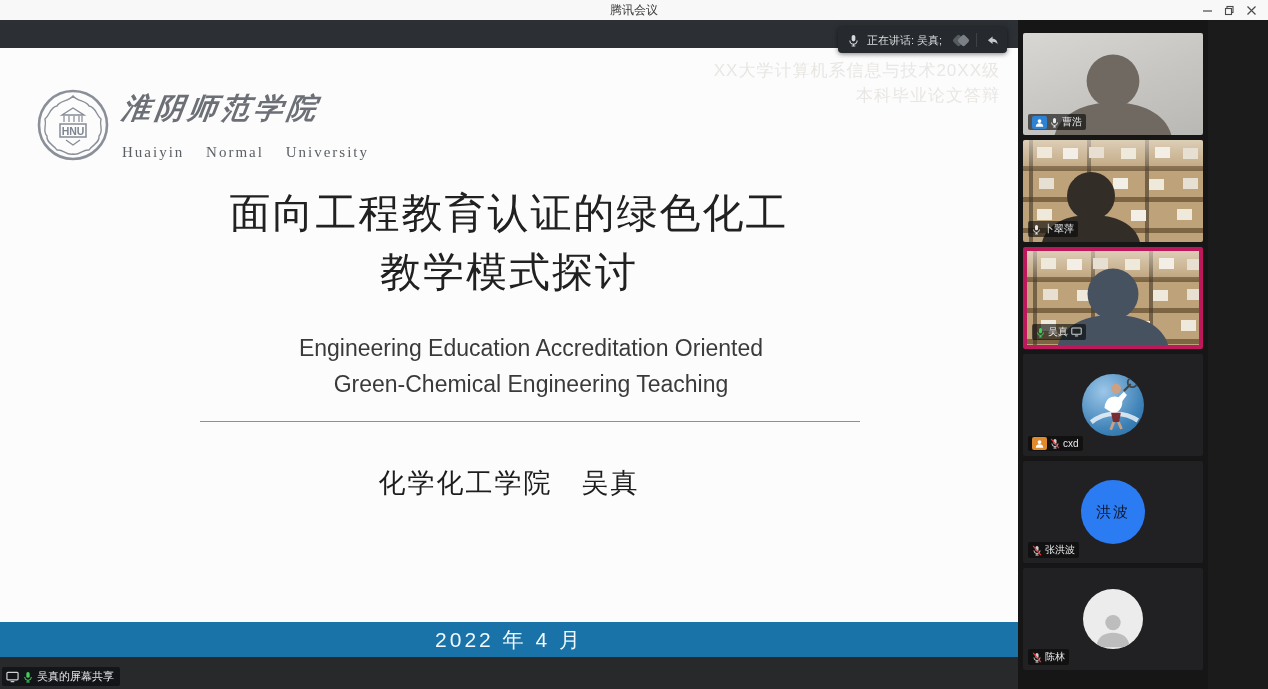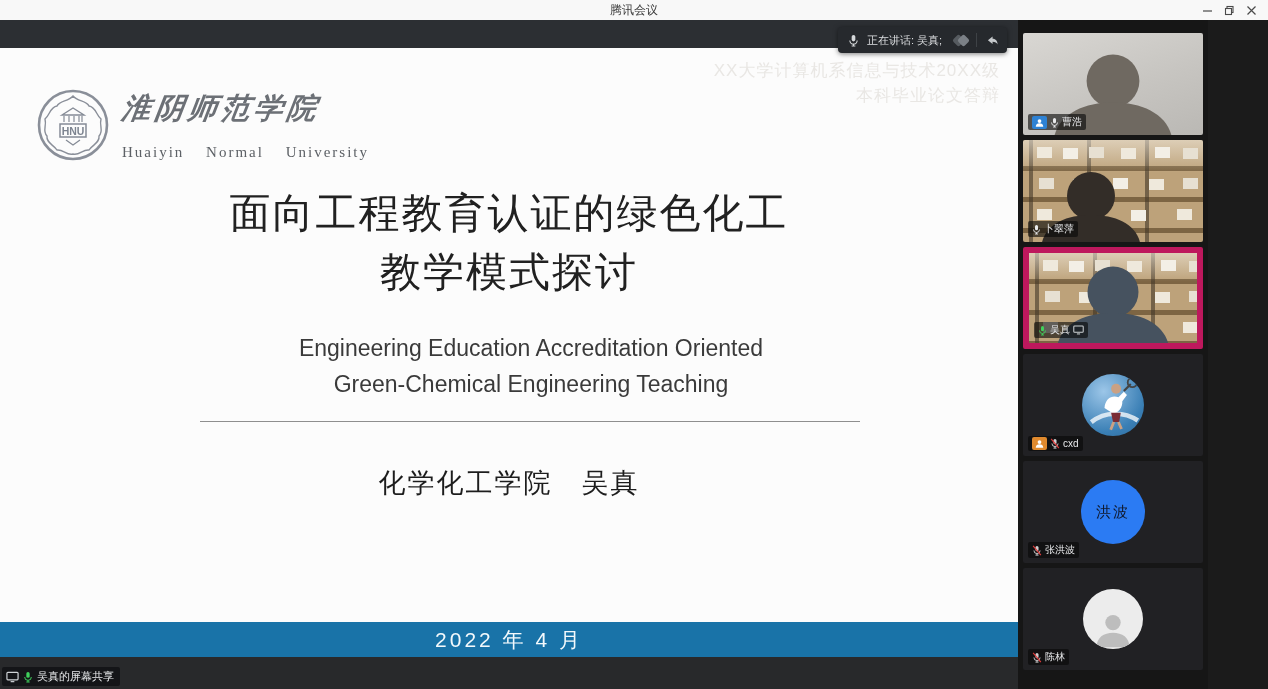--- a/index.html
+++ b/index.html
@@ -53,21 +53,21 @@
   .tm-logo i { width:9px; height:9px; border-radius:2px; transform:rotate(45deg); display:block; }
   .tm-logo i:first-child { background:#565b60; }
   .tm-logo i:last-child { background:#7b8artificial; background:#7b8086; margin-left:-4px; }
   .ndivider { width:1px; height:14px; background:#3e4246; }
 
   
   .panel { width:190px; height:669px; background:#161616; padding:13px 5px 0 5px;
     display:flex; flex-direction:column; gap:5px; overflow:hidden; }
   .tile { position:relative; width:180px; height:102px; border-radius:2px; overflow:hidden;
     background:#212124; flex:0 0 auto; cursor:pointer; }
-  .tile.speaking { border:6px solid #be185d; }
+  .tile.speaking { border:4px solid #be185d; }
   .scene { position:absolute; inset:0; }
   .scene.wall { background:linear-gradient(160deg,#d9d7d3 0%,#c7c5c1 55%,#bab8b4 100%); }
   .scene.bookshelf {
     background-color:#bda27a;
     background-image:
       linear-gradient(180deg, rgba(247,242,232,.55), rgba(247,242,232,0) 32%),
       repeating-linear-gradient(90deg, rgba(66,55,40,.6) 6px, rgba(66,55,40,.6) 10px, rgba(0,0,0,0) 10px, rgba(0,0,0,0) 64px),
       repeating-linear-gradient(180deg, rgba(0,0,0,0) 0, rgba(0,0,0,0) 26px, #7d6543 26px, #7d6543 31px);
   }
   .books { position:absolute; top:7px; left:14px; width:15px; height:11px; background:#efe9dc;

